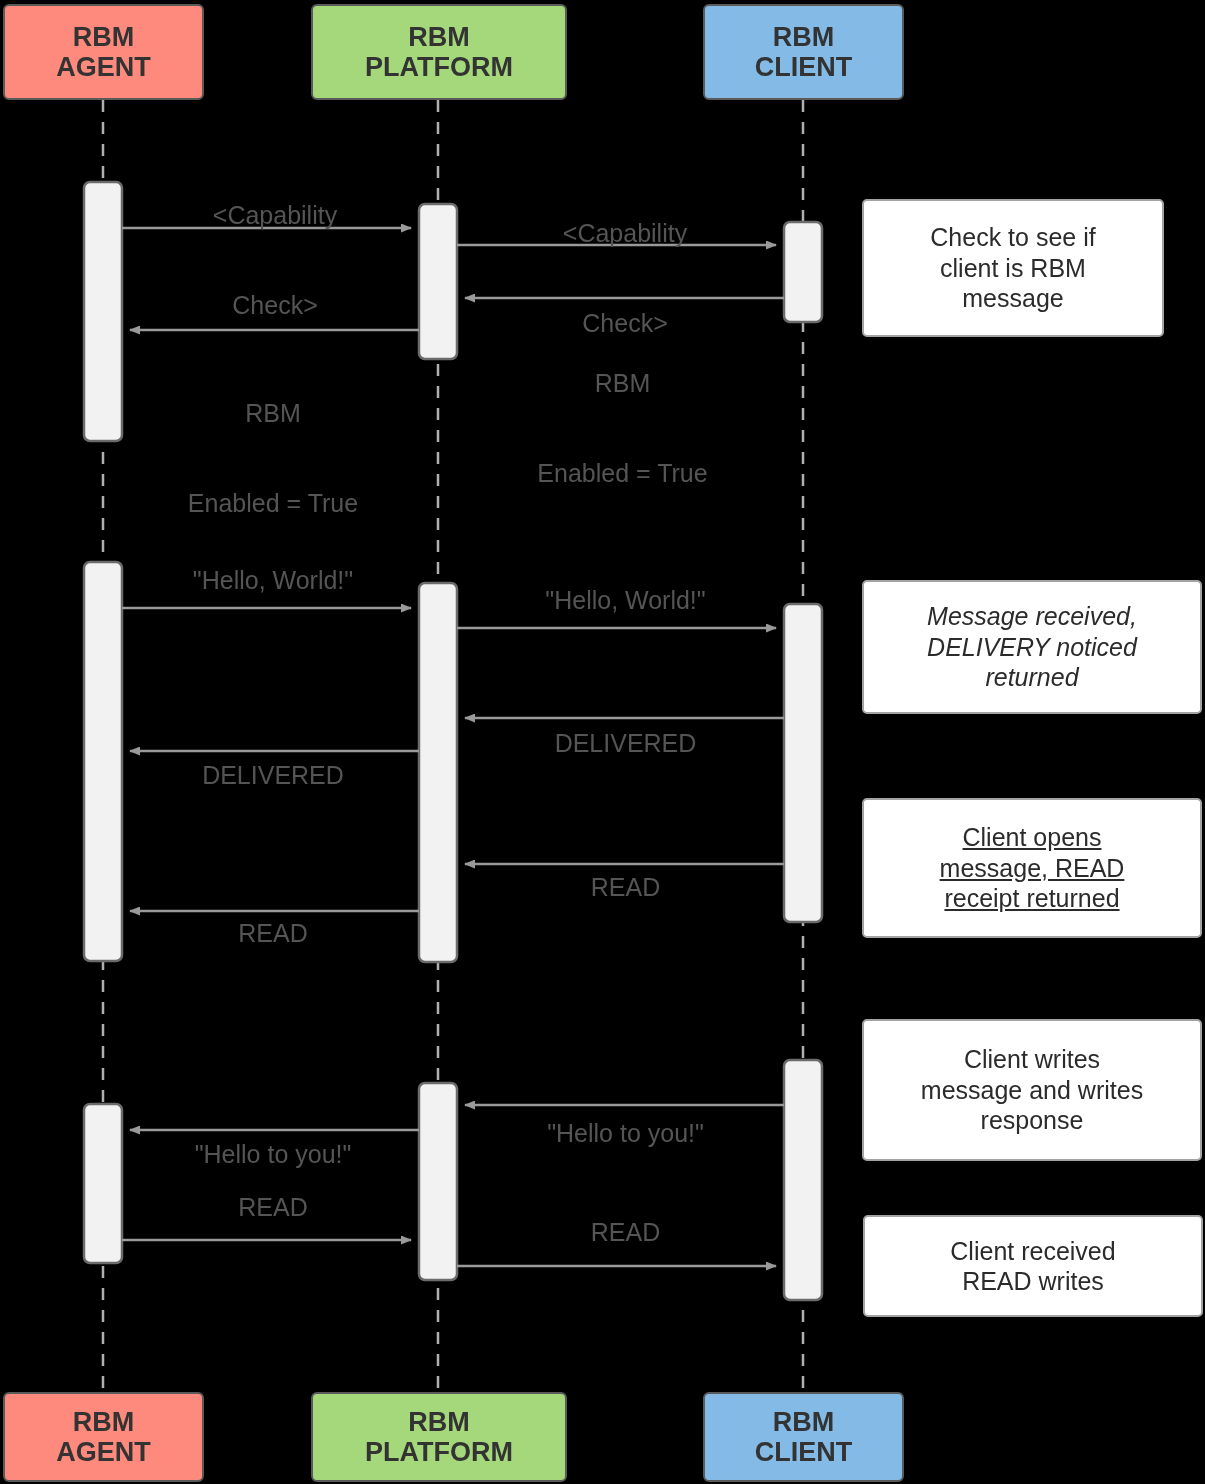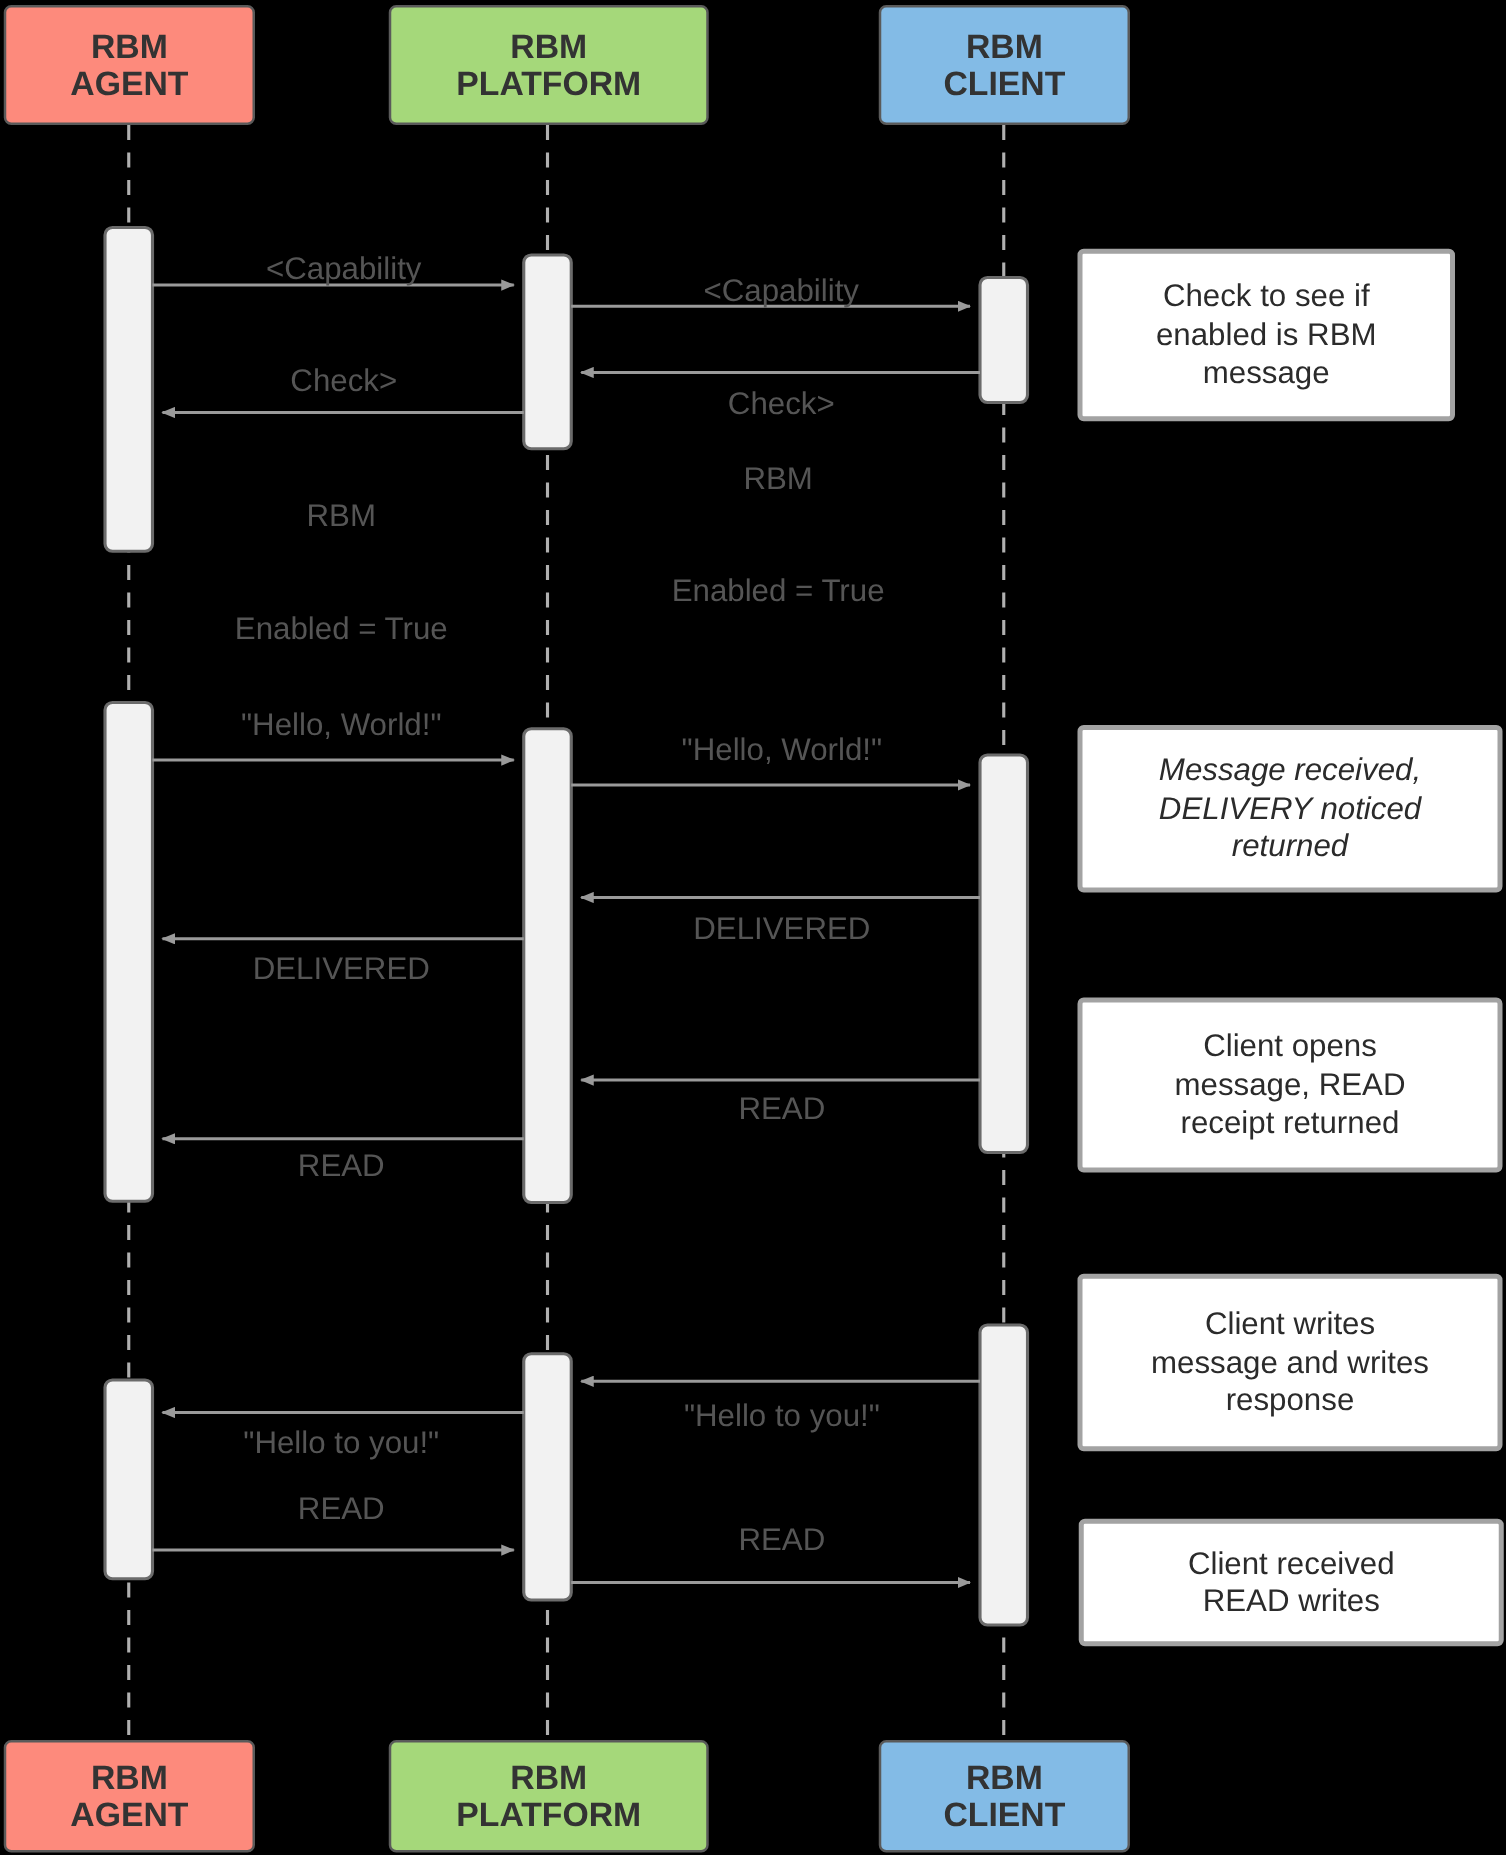--- a/index.html
+++ b/index.html
@@ -7,21 +7,21 @@
          font-family:"Liberation Sans","DejaVu Sans",sans-serif;overflow:hidden;}
   svg{position:absolute;left:0;top:0;width:1205px;height:1484px;}
 
   .actor-box{position:absolute;box-sizing:border-box;border:2px solid #5a5a5a;
              border-radius:6px;display:flex;flex-direction:column;
              align-items:center;justify-content:center;color:#333333;
              font-weight:bold;font-size:27px;line-height:1.12;text-align:center;}
   .actor-box .ln{display:block;}
 
   .note-box{position:absolute;box-sizing:border-box;background:#ffffff;
-            border:4px solid #a3a3a3;border-radius:5px;display:flex;
+            border:2px solid #a3a3a3;border-radius:5px;display:flex;
             align-items:center;justify-content:center;text-align:center;
             color:#2b2b2b;font-size:25px;line-height:1.22;padding:6px 10px;}
 
   .msg-label{position:absolute;color:#555555;font-size:25px;line-height:1.2;
              text-align:center;white-space:pre;}
 </style>
 </head>
 <body>
 
 <div id="stage">
@@ -124,34 +124,34 @@
   <div class="msg-label" style="left:128px;top:918px;width:290px;">READ</div>
 
   <div class="msg-label" style="left:478px;top:1118px;width:295px;">"Hello to you!"</div>
   <div class="msg-label" style="left:128px;top:1139px;width:290px;">"Hello to you!"</div>
   <div class="msg-label" style="left:128px;top:1192px;width:290px;">READ</div>
   <div class="msg-label" style="left:478px;top:1217px;width:295px;">READ</div>
 
   <div class="note-box" style="left:862px;top:199px;width:302px;height:138px;">
     <div>
       <div>Check to see if</div>
-      <div>enabled is RBM</div>
+      <div>client is RBM</div>
       <div>message</div>
     </div>
   </div>
 
   <div class="note-box" style="left:862px;top:580px;width:340px;height:134px;font-style:italic;">
     <div>
       <div>Message received,</div>
       <div>DELIVERY noticed</div>
       <div>returned</div>
     </div>
   </div>
 
-  <div class="note-box" style="left:862px;top:798px;width:340px;height:140px;">
+  <div class="note-box" style="left:862px;top:798px;width:340px;height:140px;text-decoration:underline;">
     <div>
       <div>Client opens</div>
       <div>message, READ</div>
       <div>receipt returned</div>
     </div>
   </div>
 
   <div class="note-box" style="left:862px;top:1019px;width:340px;height:142px;text-align:center;">
     <div>
       <div>Client writes</div>

